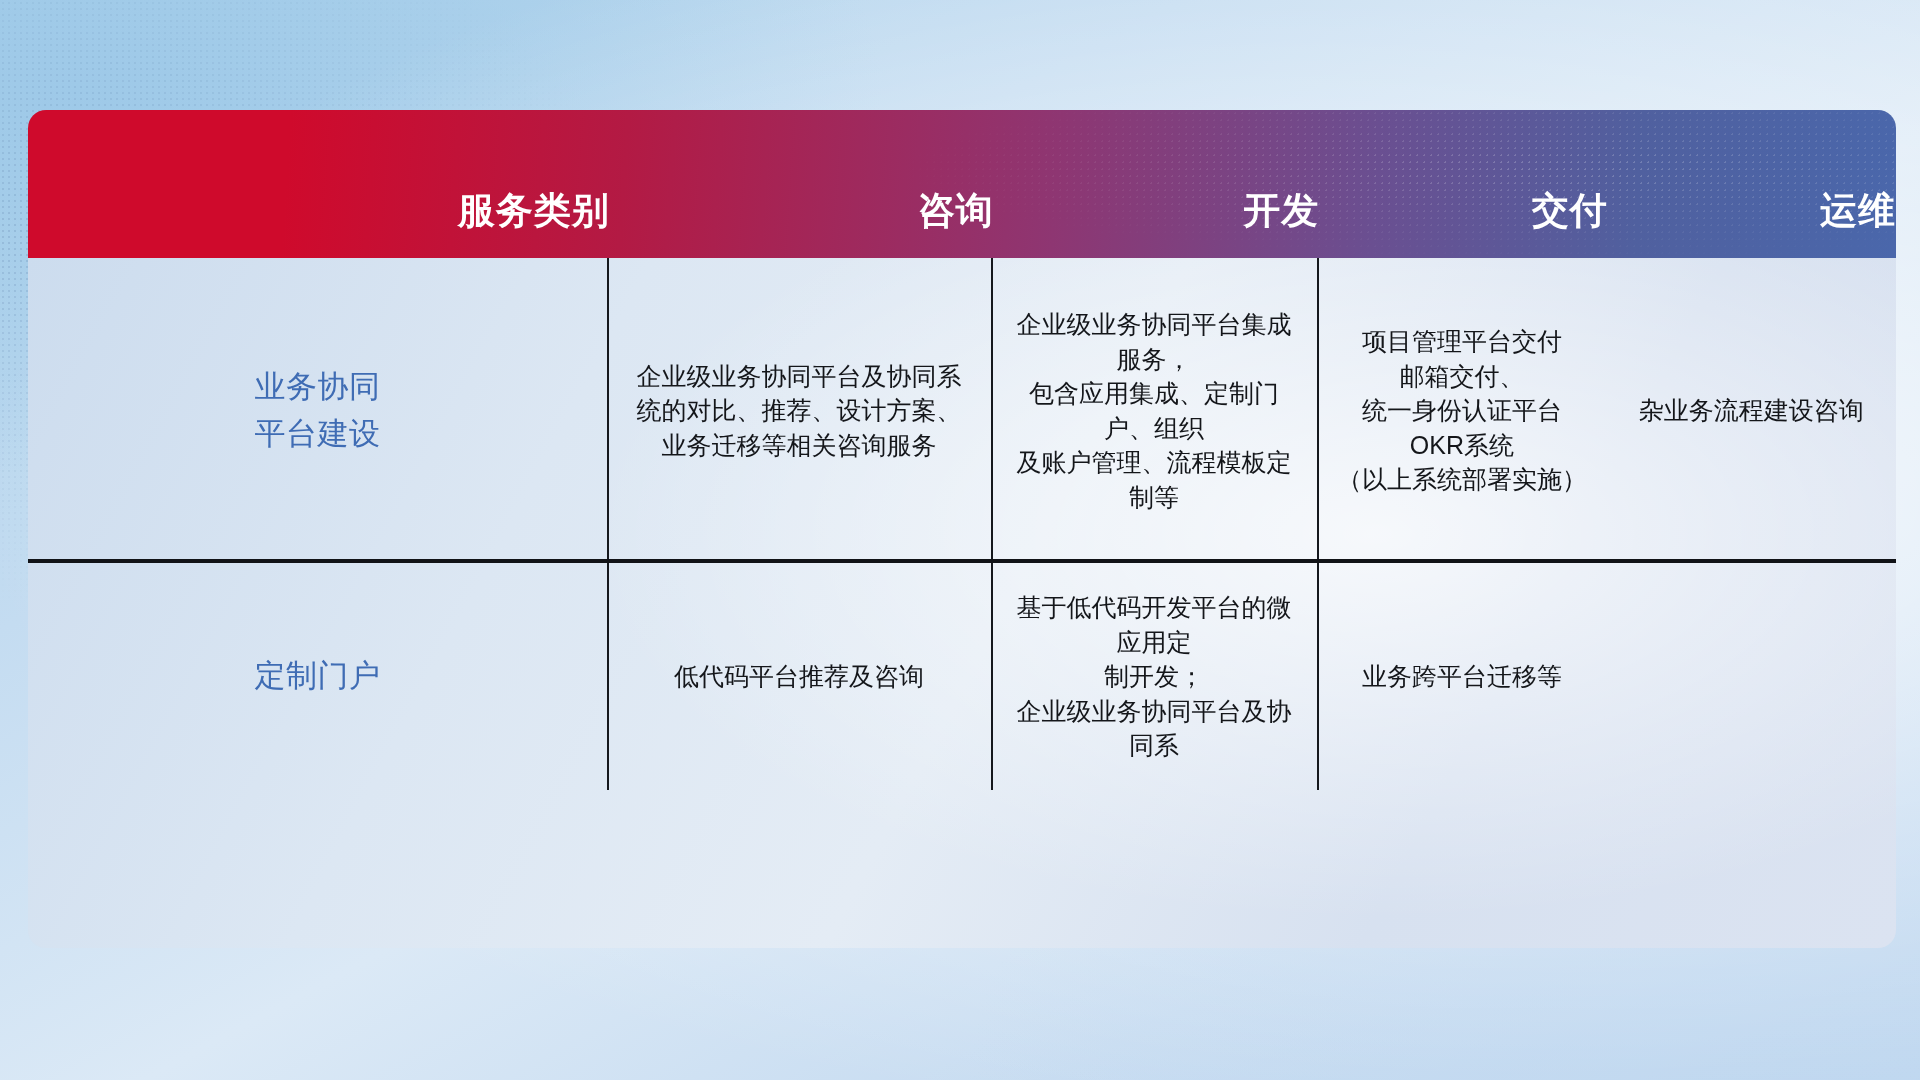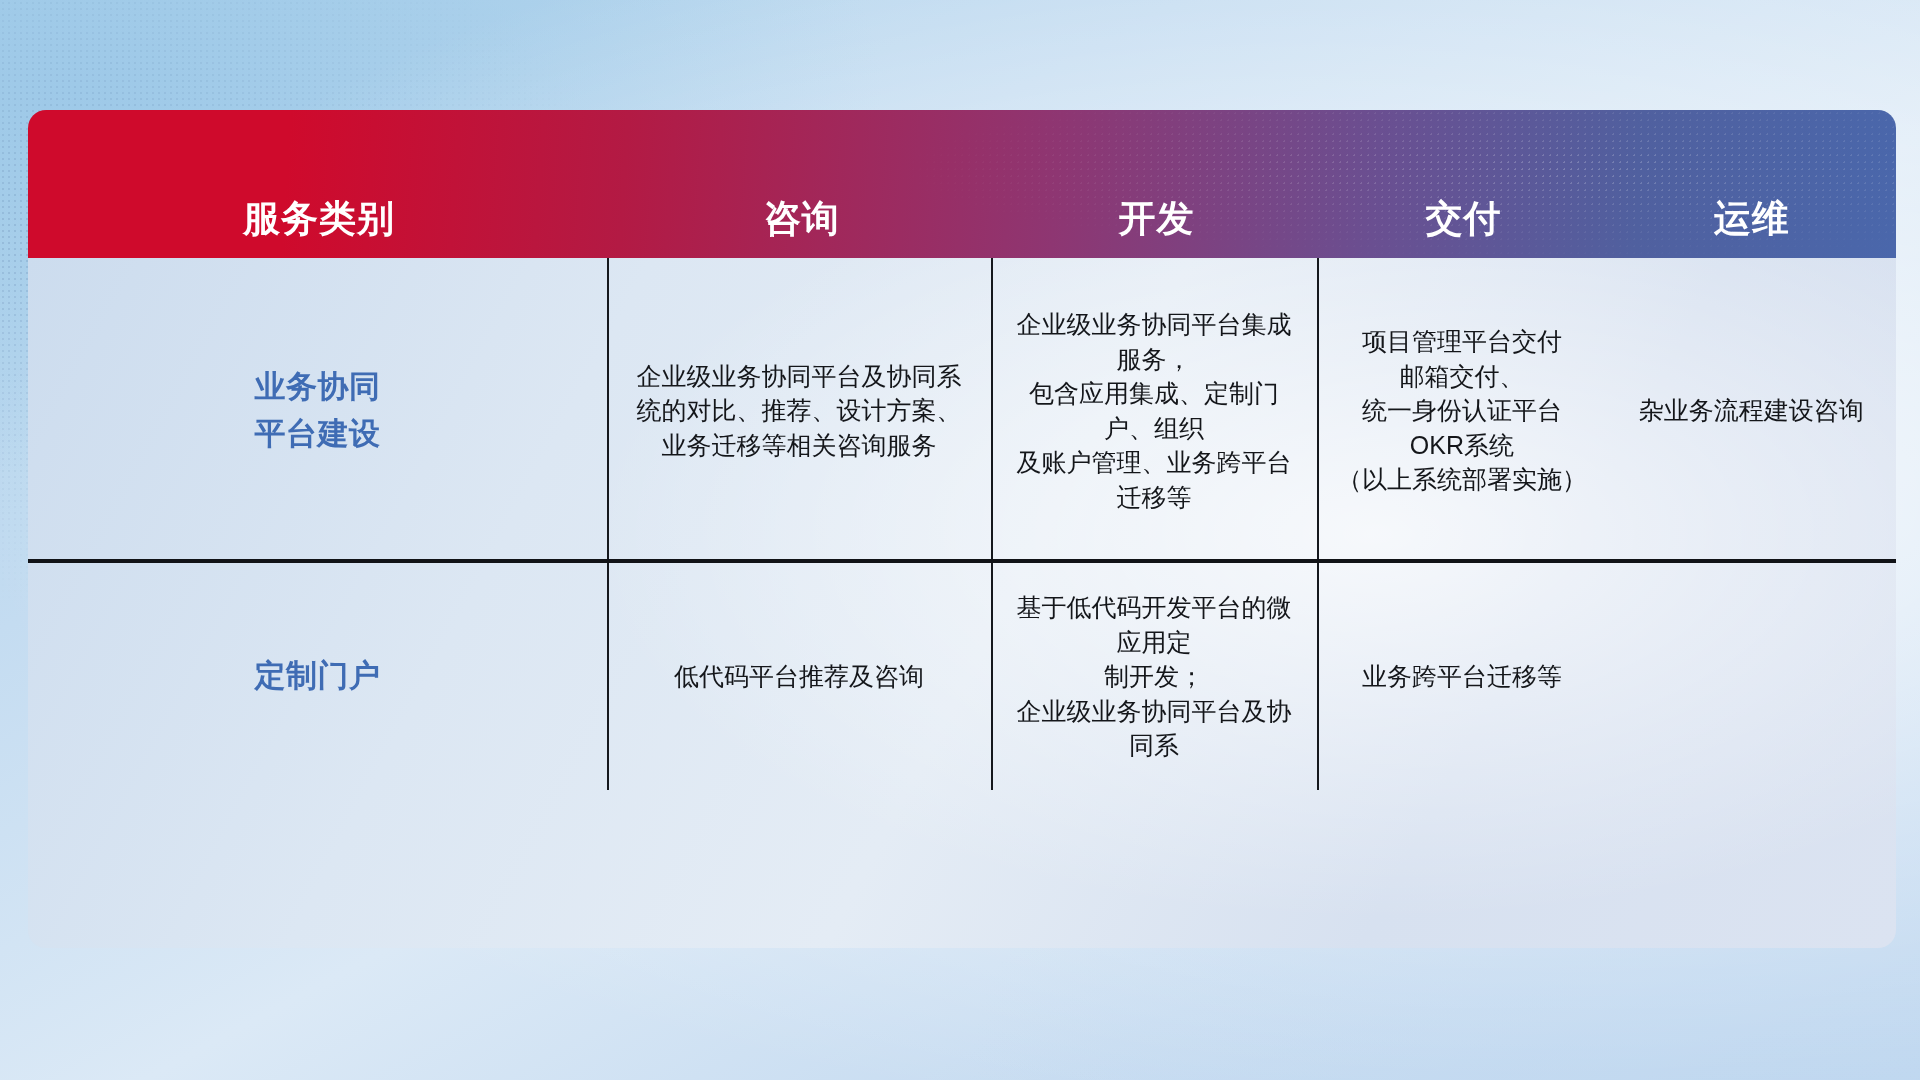--- a/index.html
+++ b/index.html
@@ -50,21 +50,21 @@
   .thead:after{
     content:"";position:absolute;inset:0;
     background-image:radial-gradient(rgba(255,255,255,.22) 1px, rgba(0,0,0,0) 1px);
     background-size:7px 7px;
     -webkit-mask-image:radial-gradient(46% 80% at 82% 40%, #000 0%, rgba(0,0,0,0) 78%);
     mask-image:radial-gradient(46% 80% at 82% 40%, #000 0%, rgba(0,0,0,0) 78%);
   }
   .th{
     position:relative;z-index:1;
     color:#ffffff;font-weight:bold;font-size:37px;letter-spacing:1px;
-    text-align:center;padding-bottom:14px;
+    text-align:right;padding-bottom:22px;
   }
 
   .tbody{position:relative;z-index:2;flex:1;display:flex;flex-direction:column;}
   .tr{display:flex;position:relative;}
   .tr.r1{height:305px;}
   .tr.r2{height:203px;}
   .tr.r3{height:227px;}
   .tr.r1:after,.tr.r2:after{
     content:"";position:absolute;left:0;right:0;bottom:0;height:4px;background:#111317;
   }
@@ -74,21 +74,21 @@
     text-align:center;
     color:#14161a;
     font-size:25px;line-height:1.38;
     padding:8px 14px;
     box-sizing:border-box;
   }
   .td.divider:before{
     content:"";position:absolute;left:0;top:0;bottom:0;width:2px;background:#15181d;
   }
   .rowhead{
-    color:#3f6cb4;font-weight:bold;font-size:31px;line-height:1.5;letter-spacing:.5px;
+    color:#3f6cb4;font-weight:normal;font-size:31px;line-height:1.5;letter-spacing:.5px;
   }
 
   
   .c0{width:688px;} .c1{width:454px;border-radius:9px;} .c2{width:385px;} .c3{width:341px;}
   .h0{width:688px;} .h1{width:454px;} .h2{width:385px;} .h3{width:341px;}
   .cell-text{white-space:pre-line;}
 </style>
 </head>
 <body>
 
@@ -113,21 +113,21 @@
 平台建设</span>
       </div>
       <div class="td c1 divider">
         <span class="cell-text">企业级业务协同平台及协同系
 统的对比、推荐、设计方案、
 业务迁移等相关咨询服务</span>
       </div>
       <div class="td c2 divider">
         <span class="cell-text">企业级业务协同平台集成服务，
 包含应用集成、定制门户、组织
-及账户管理、业务跨平台迁移等</span>
+及账户管理、流程模板定制等</span>
       </div>
       <div class="td c3 divider">
         <span class="cell-text">项目管理平台交付
 邮箱交付、
 统一身份认证平台
 OKR系统
 （以上系统部署实施）</span>
       </div>
       <div class="td c3">
         <span class="cell-text">杂业务流程建设咨询</span>

